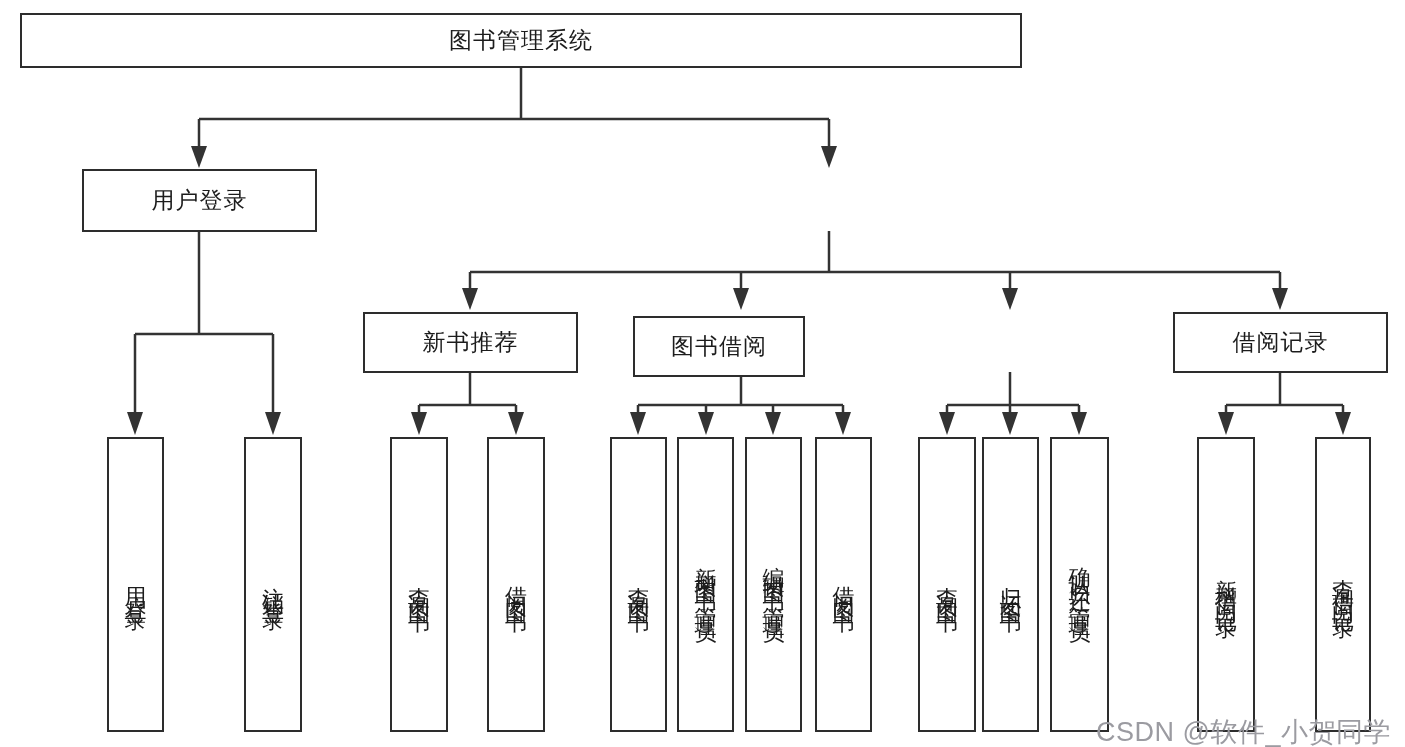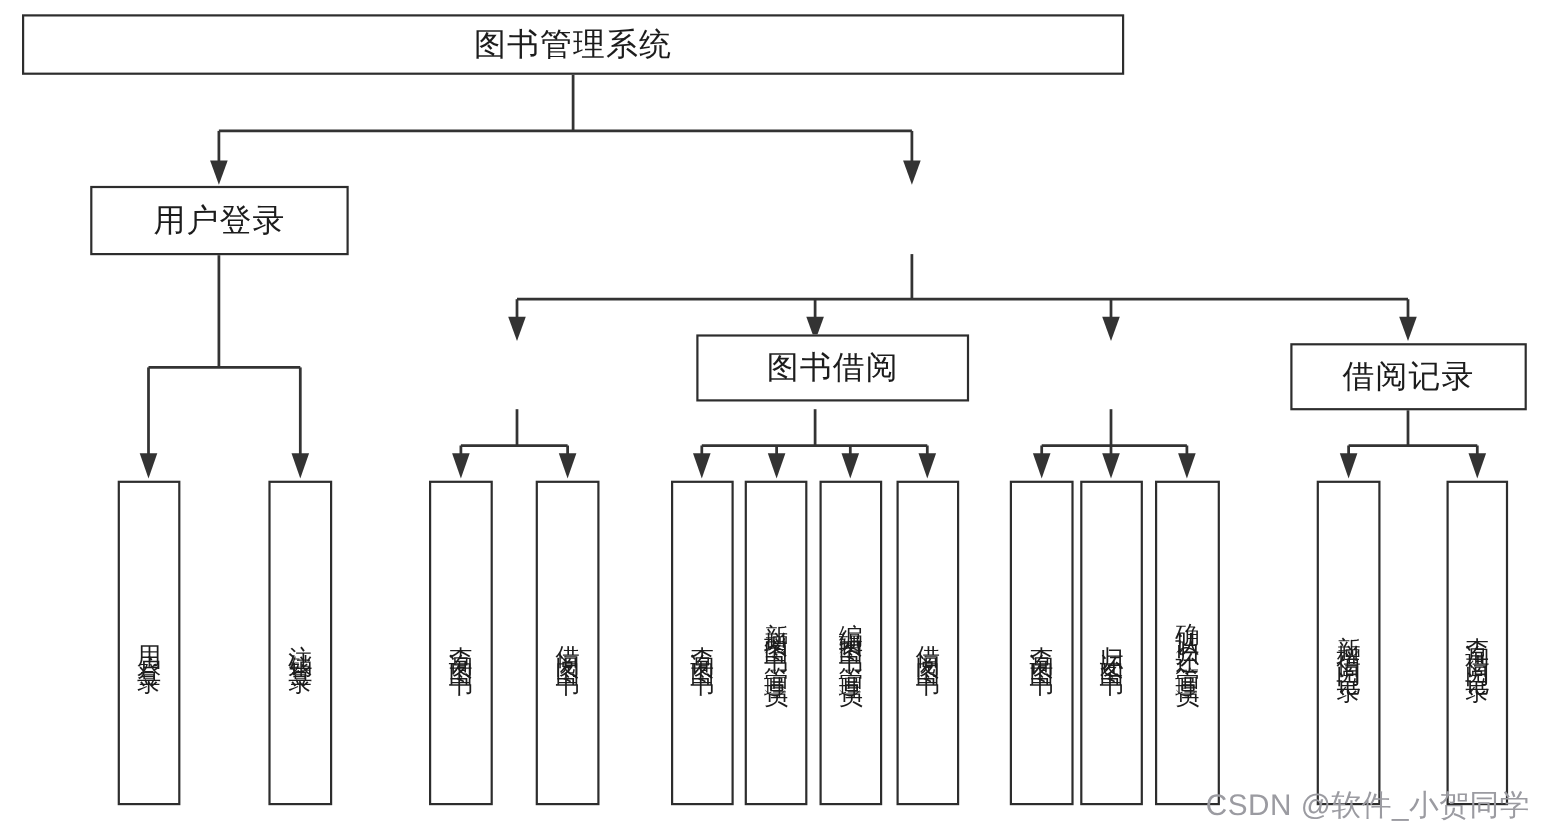--- a/index.html
+++ b/index.html
@@ -12,21 +12,21 @@
   }
   #wires{position:absolute;left:0;top:0;width:1405px;height:747px;pointer-events:none;}
   .box{
     position:absolute;
     box-sizing:border-box;
     background:#ffffff;
     border:2px solid #2d2d2d;
     display:flex;align-items:center;justify-content:center;
   }
   .box .lbl{
-    font-size:29px;
+    font-size:23px;
     color:#1c1c1c;
     letter-spacing:1px;
     white-space:nowrap;
   }
   .box.v .lbl{
     writing-mode:vertical-rl;
     text-orientation:mixed;
     white-space:normal;
     font-size:22px;
     line-height:1;
@@ -114,21 +114,24 @@
   </svg>
 
   <div class="box h" style="left:20px;top:13px;width:1002px;height:55px">
     <span class="lbl">图书管理系统</span>
   </div>
 
   <div class="box h" style="left:82px;top:169px;width:235px;height:63px">
     <span class="lbl">用户登录</span>
   </div>
 
-  <div class="box h" style="left:633px;top:304px;width:248px;height:61px">
+  <div class="box h" style="left:363px;top:312px;width:215px;height:61px">
+    <span class="lbl">新书推荐</span>
+  </div>
+  <div class="box h" style="left:633px;top:316px;width:172px;height:61px">
     <span class="lbl">图书借阅</span>
   </div>
   <div class="box h" style="left:1173px;top:312px;width:215px;height:61px">
     <span class="lbl">借阅记录</span>
   </div>
 
   <div class="box v" style="left:107px;top:437px;width:57px;height:295px">
     <span class="lbl">用户登录</span>
   </div>
   <div class="box v" style="left:244px;top:437px;width:58px;height:295px">

